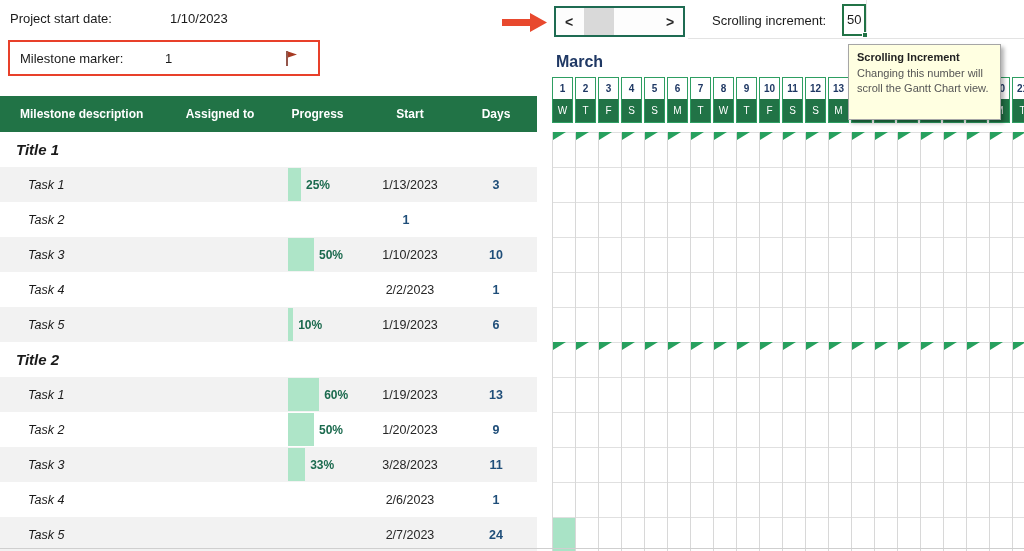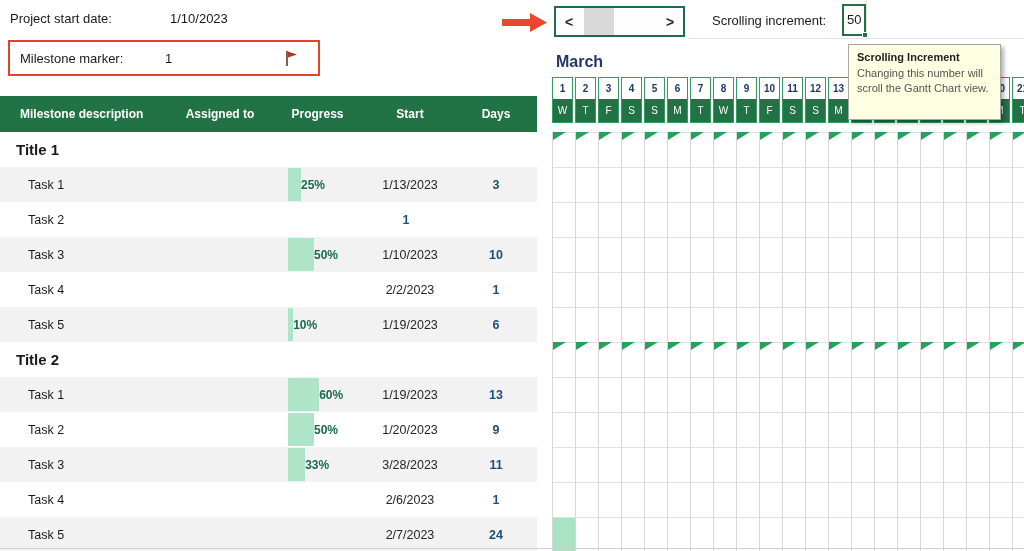--- a/index.html
+++ b/index.html
@@ -52,26 +52,26 @@
   .hcell { text-align:center; }
   .h-desc { width:170px; text-align:left; padding-left:20px; }
   .h-assigned { width:100px; }
   .h-progress { width:95px; }
   .h-start { width:90px; }
   .h-days { width:82px; }
 
   .trow { display:flex; height:35px; align-items:center; background:#fff; }
   .trow.shaded { background:#f2f2f2; }
   .cell { height:100%; display:flex; align-items:center; }
-  .c-desc { width:170px; padding-left:28px; font-size:12.5px; }
+  .c-desc { width:170px; padding-left:28px; font-size:12.5px;font-style:italic; }
   .title-row .c-desc { padding-left:16px; font-size:15px; font-weight:700; }
   .c-assigned { width:100px; }
   .c-progress { width:95px; padding-left:18px; }
   .pbar { display:inline-block; height:33px; background:#aee5c8; }
-  .ptext { font-size:12px; font-weight:700; color:#1b6a4e; }
+  .ptext { font-size:12px; font-weight:700; color:#1b6a4e; margin-left:5px; }
   .c-start { width:90px; justify-content:center; font-size:12.5px; color:#262626; }
   .c-days { width:82px; justify-content:center; font-size:12.5px; font-weight:600; color:#1f4e79; }
 
   
   .month-title { position:absolute; left:556px; top:53px; font-size:16px;
                  font-weight:700; color:#1f3864; }
   .day-header { position:absolute; left:552px; top:77px; display:flex; gap:2px; }
   .day-cell { width:21px; height:46px; border:1px solid #2e9e62; background:#fff;
               flex:0 0 21px; overflow:hidden; }
   .day-num { height:21px; line-height:21px; text-align:center; font-size:10px;

